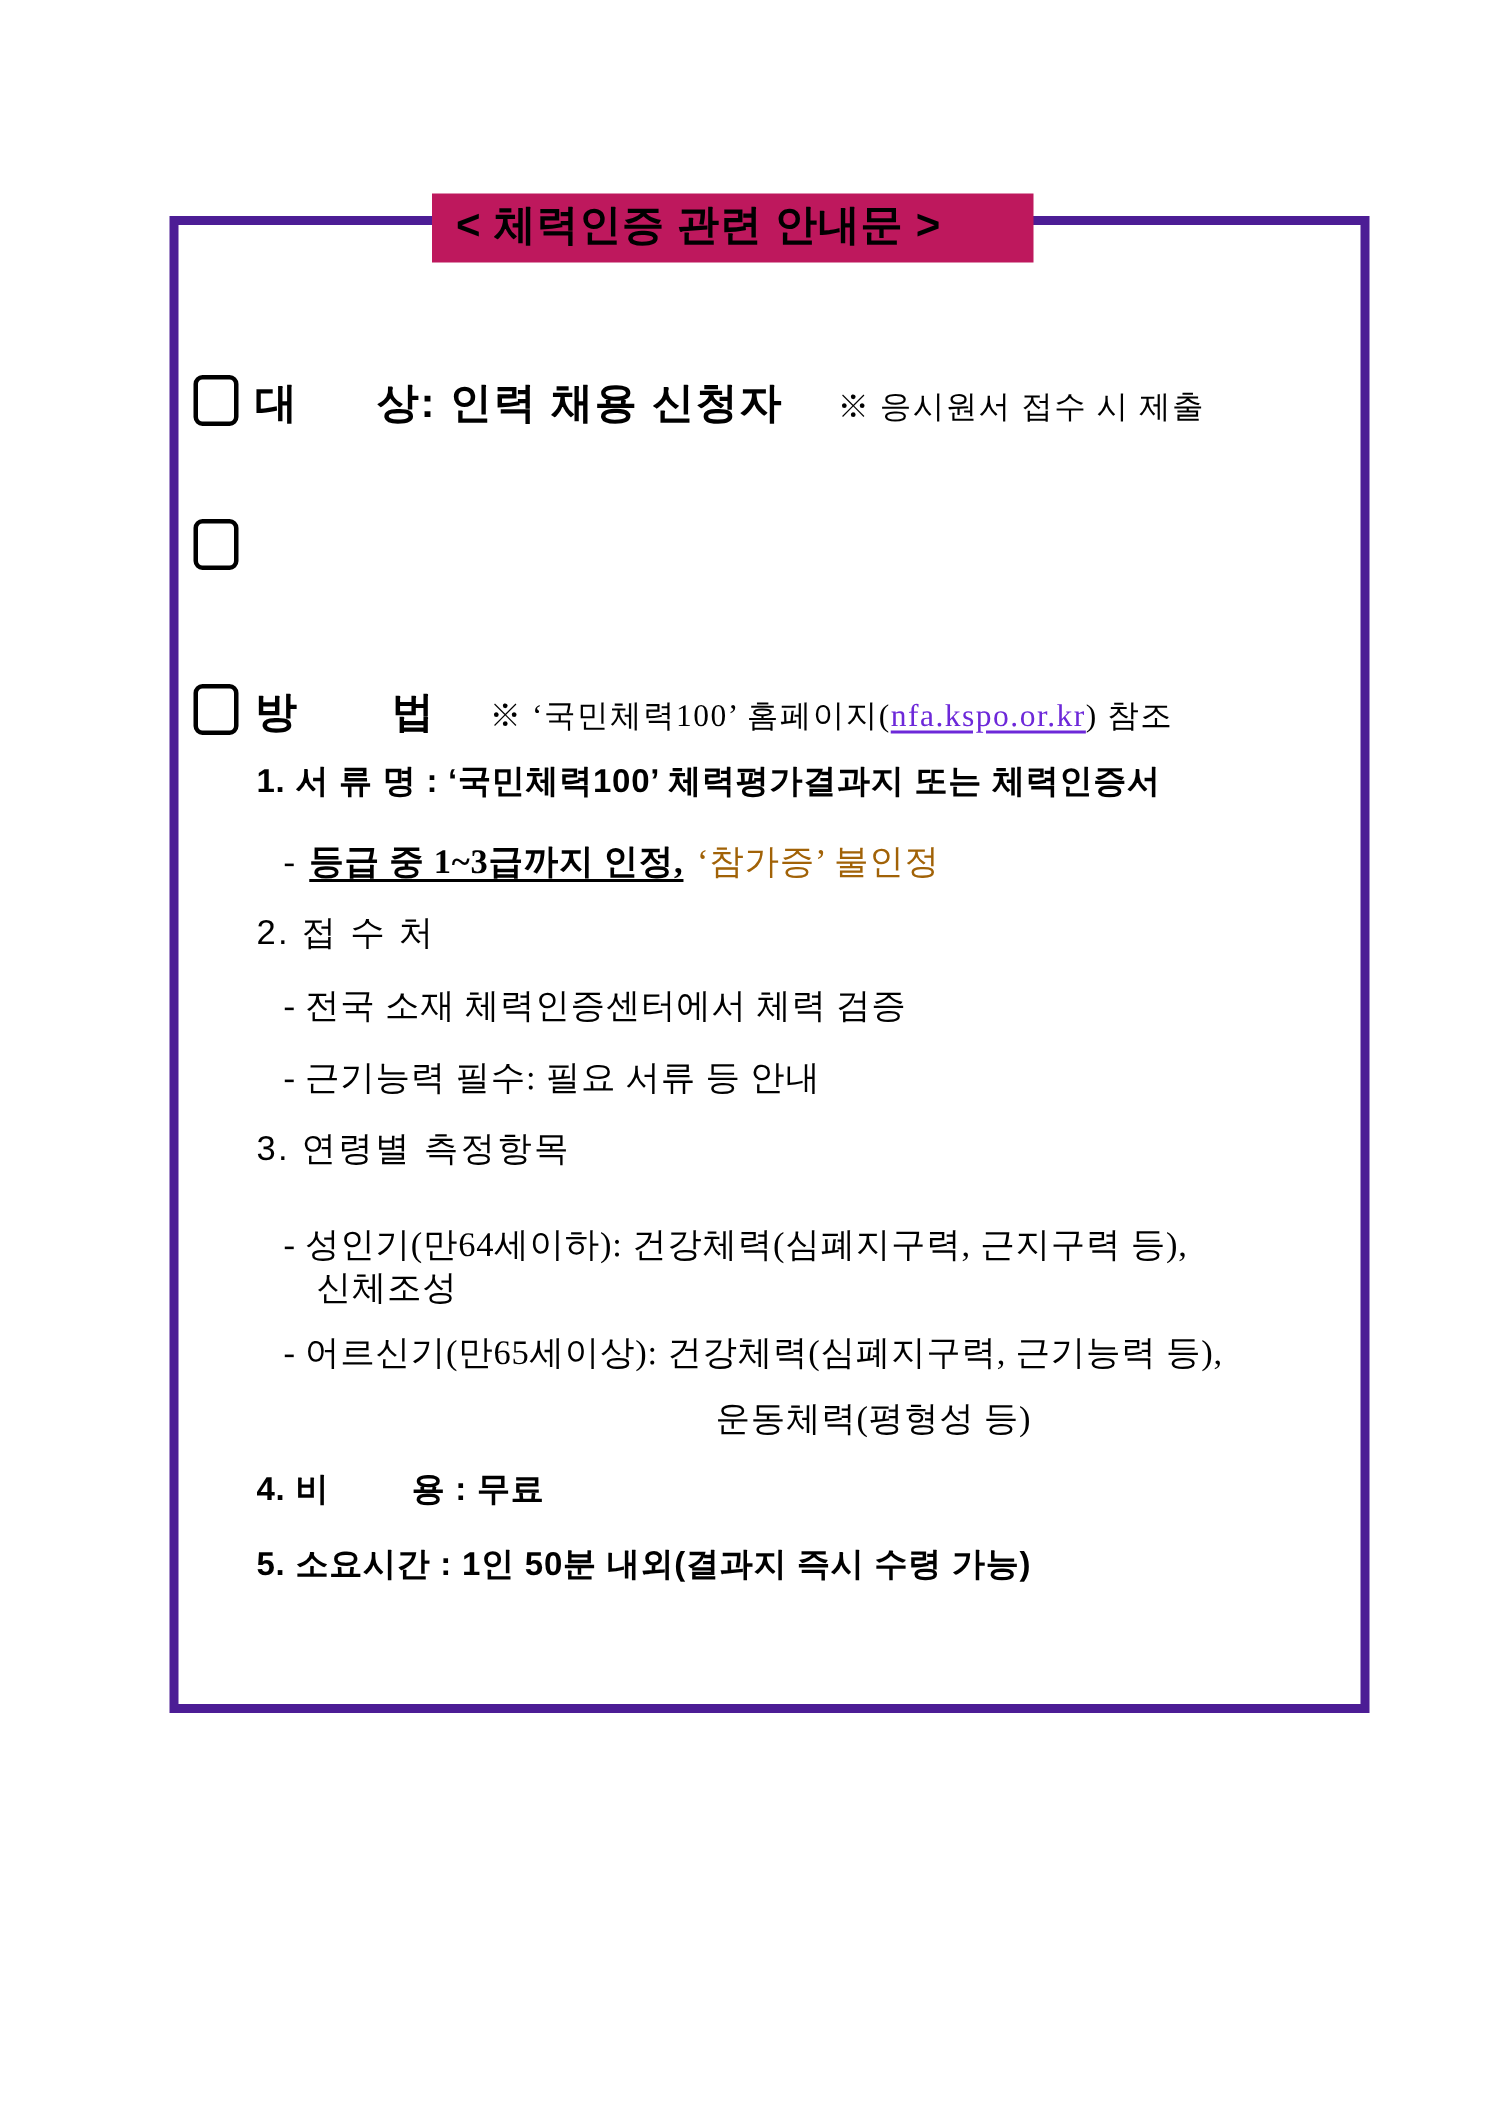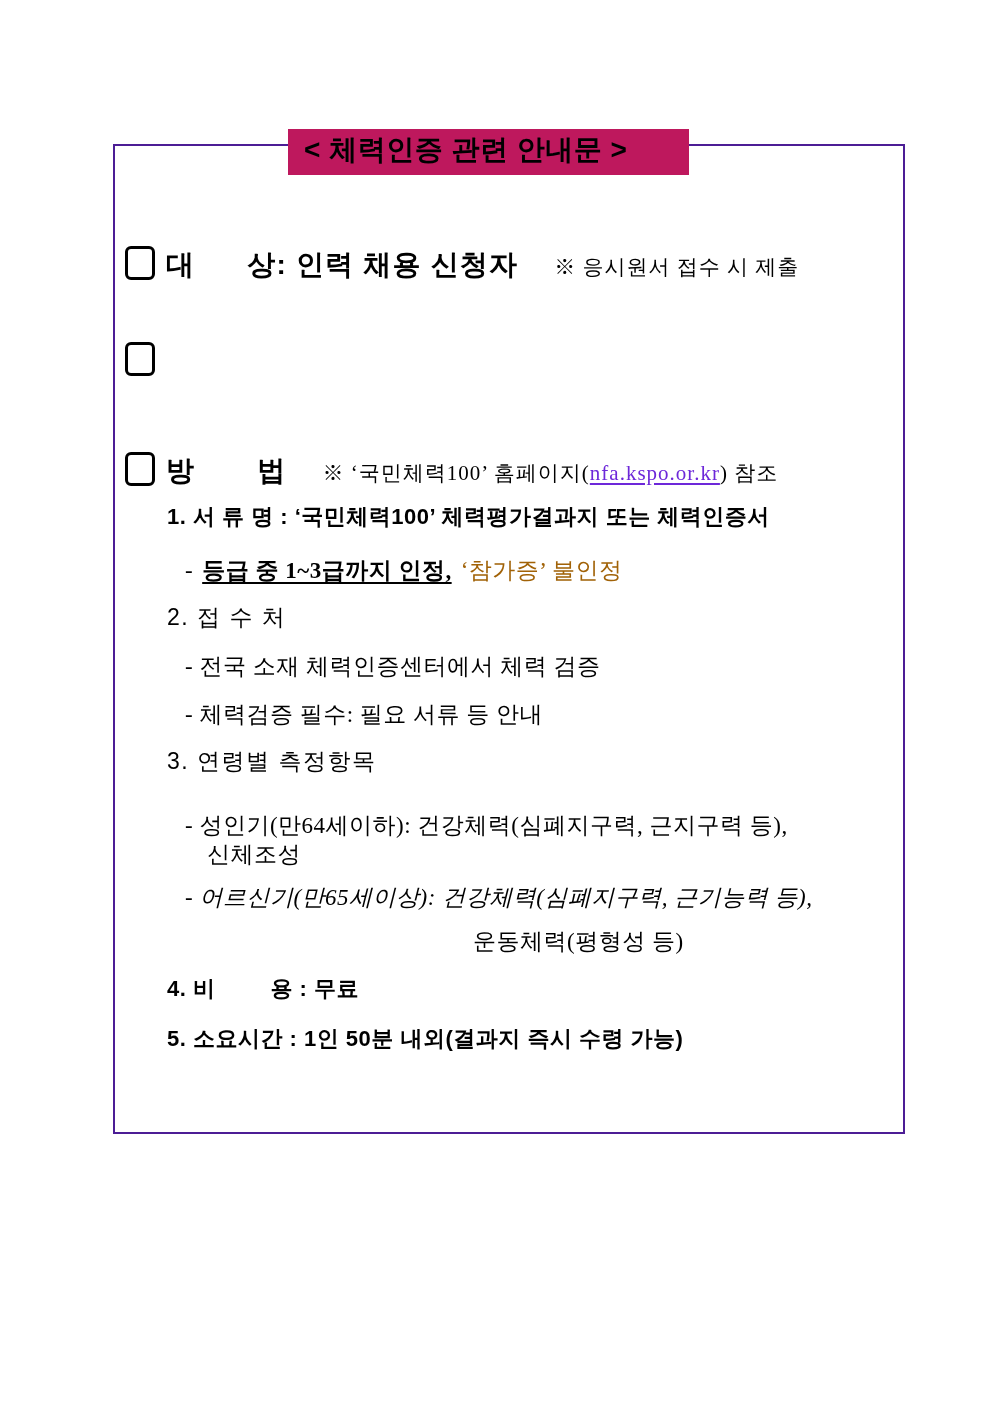--- a/index.html
+++ b/index.html
@@ -9,21 +9,21 @@
     font-family:"Liberation Sans",sans-serif;
     color:#000000;
     position:relative;
     overflow:hidden;
   }
   .page{position:absolute;left:0;top:0;width:992px;height:1403px;background:#ffffff;}
 
   
   .content-box{
     position:absolute;left:113px;top:144px;width:788px;height:986px;
-    border:2px solid #4c1d95;background:#ffffff;z-index:1;
+    border:6px solid #4c1d95;background:#ffffff;z-index:1;
   }
 
   
   .doc-title{
     position:absolute;left:288px;top:129px;z-index:2;
     background:#be185d;
     padding:2px 62px 6px 16px;
     font-size:28px;font-weight:bold;letter-spacing:0.5px;
     white-space:nowrap;
     font-family:"Liberation Sans",sans-serif;
@@ -74,21 +74,21 @@
   .r-reason{top:196px;left:10px;}
   .r-method{top:306px;left:10px;}
   .r-i1{top:356px;left:52px;}
   .r-i1s{top:409px;left:70px;}
   .r-i2{top:456px;left:52px;}
   .r-i2s1{top:505px;left:70px;}
   .r-i2s2{top:553px;left:70px;}
   .r-i3{top:600px;left:52px;}
   .r-i3s1{top:648px;left:70px;margin-top:16px;}
   .r-i3c1{top:693px;left:92px;}
-  .r-i3s2{top:736px;left:70px;font-style:italic;}
+  .r-i3s2{top:736px;left:70px;}
   .r-i3c2{top:780px;left:358px;}
   .r-i4{top:828px;left:52px;}
   .r-i5{top:878px;left:52px;}
 </style>
 </head>
 <body>
 
 <div class="page">
 
   <div class="content-box">
@@ -112,21 +112,21 @@
       <span>-</span><span class="ul-bold">등급 중 1~3급까지 인정,</span><span class="blue-em">‘참가증’ 불인정</span>
     </div>
 
     <div class="row r-i2">
       <span class="num-reg">2. 접 수 처</span>
     </div>
     <div class="row r-i2s1 serif-sub">
       <span>- 전국 소재 체력인증센터에서 체력 검증</span>
     </div>
     <div class="row r-i2s2 serif-sub">
-      <span>- 체력검증 필수: 필요 서류 등 안내</span>
+      <span>- 근기능력 필수: 필요 서류 등 안내</span>
     </div>
 
     <div class="row r-i3">
       <span class="num-reg">3. 연령별 측정항목</span>
     </div>
     <div class="row r-i3s1 serif-sub">
       <span>- 성인기(만64세이하): 건강체력(심폐지구력, 근지구력 등),</span>
     </div>
     <div class="row r-i3c1 serif-sub">
       <span>신체조성</span>

